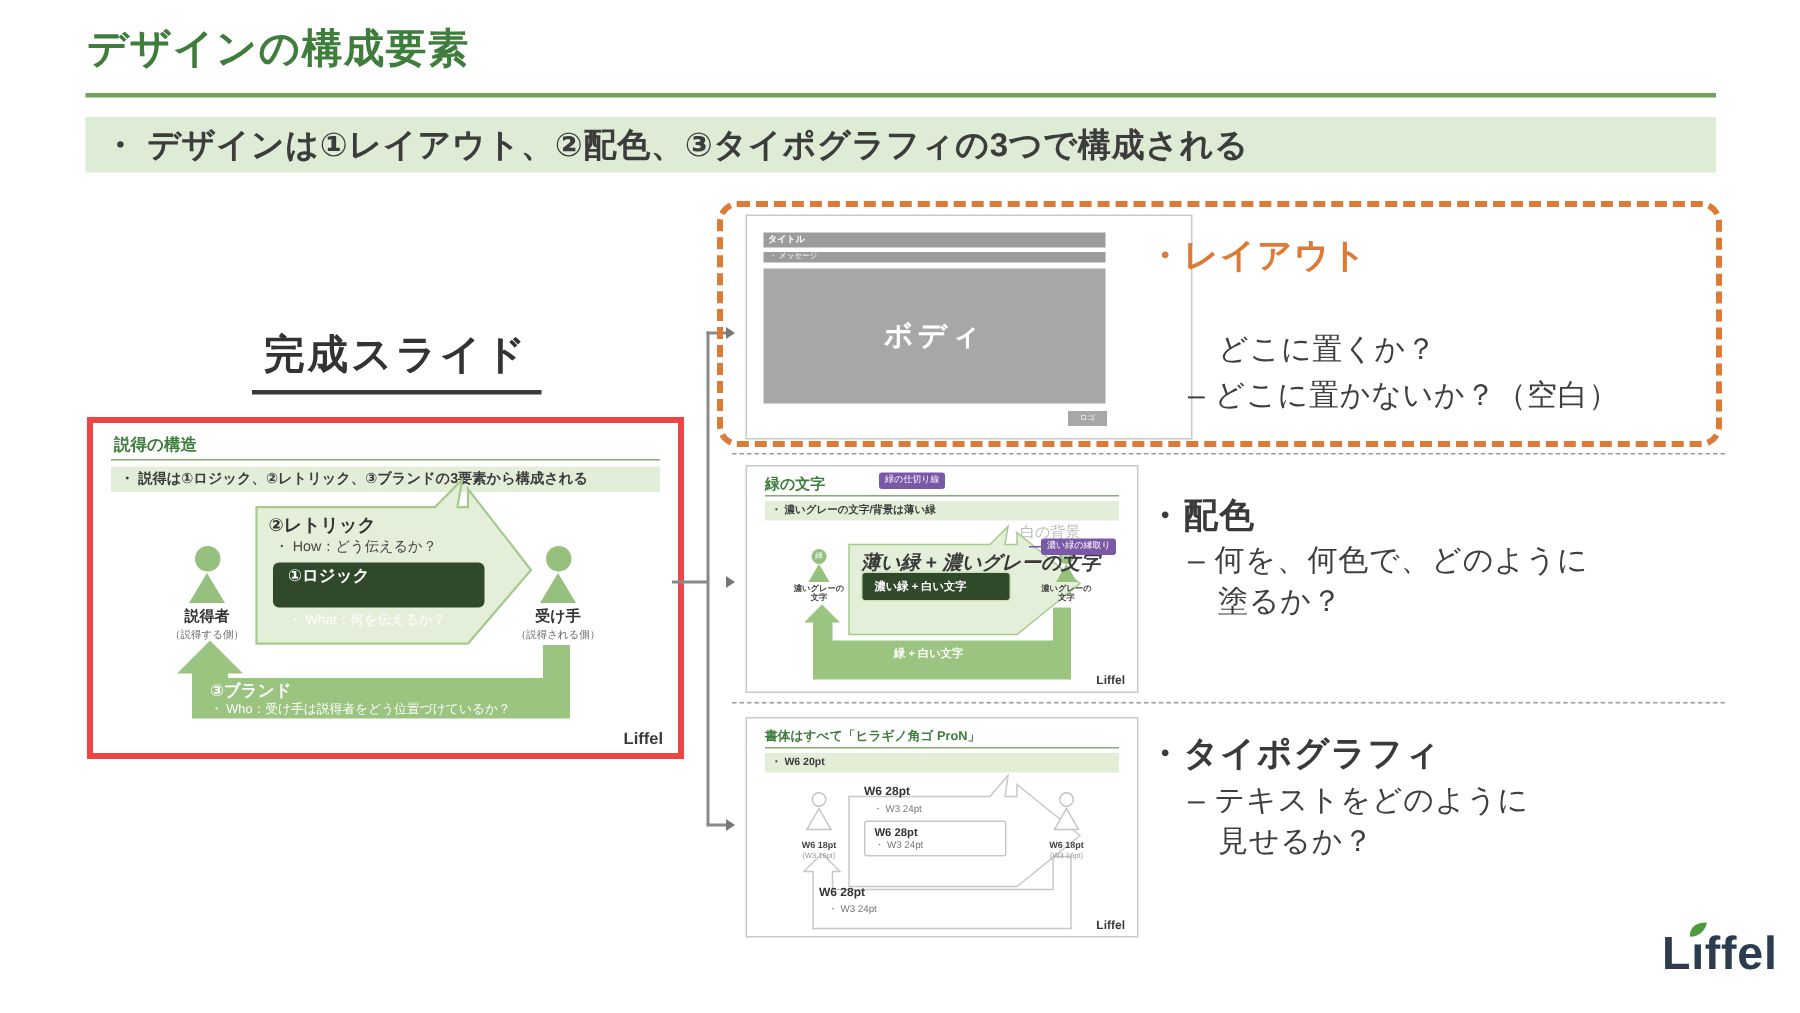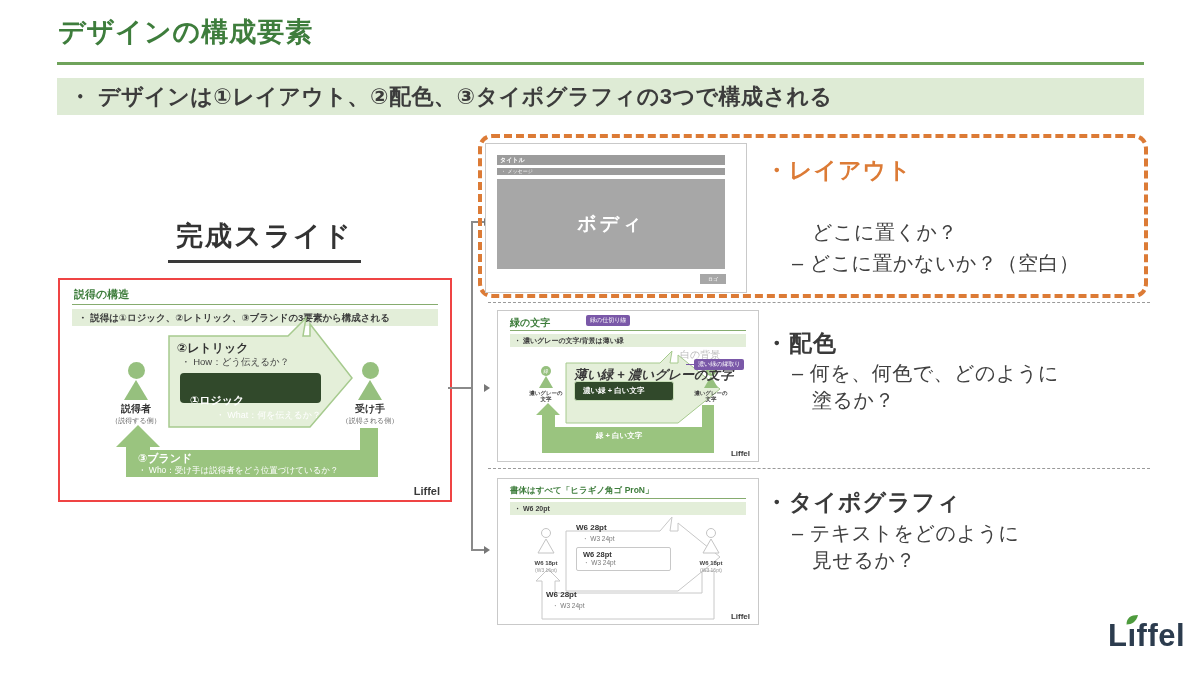--- a/index.html
+++ b/index.html
@@ -10,47 +10,47 @@
   
   .page-title{left:58px;top:14px;font-size:27px;font-weight:bold;color:#3e7d3c;letter-spacing:1px;}
   .title-rule{left:57px;top:62px;width:1087px;height:3px;background:#6fa35b;}
   .key-banner{left:57px;top:78px;width:1075px;height:37px;background:#deebd5;
               display:flex;align-items:center;padding-left:12px;}
   .key-banner span{font-size:22px;font-weight:bold;color:#3c3c3c;letter-spacing:0.5px;}
 
   
   .finished-heading{left:168px;top:218px;font-size:27px;font-weight:bold;color:#333;
                     border-bottom:3px solid #3a3a3a;padding:0 8px 6px 8px;letter-spacing:2px;}
-  .mockup{left:58px;top:278px;width:390px;height:220px;background:#fff;border:2px solid #ef4444;}
+  .mockup{left:58px;top:278px;width:390px;height:220px;background:#fff;border:4px solid #ef4444;}
 
   .ms-title{left:14px;top:7px;font-size:11px;font-weight:bold;color:#3e7d3c;}
   .ms-rule{left:12px;top:24px;width:366px;height:1px;background:#86ac6f;}
   .ms-banner{left:12px;top:29px;width:360px;height:17px;background:#e3eed9;font-size:9.5px;
              font-weight:bold;color:#3c3c3c;line-height:17px;padding-left:6px;}
 
   .person{position:absolute;width:60px;text-align:center;}
   .p-head{width:17px;height:17px;border-radius:50%;background:#96c07e;margin:0 auto 1px;}
   .p-body{width:0;height:0;border-left:12px solid transparent;border-right:12px solid transparent;
           border-bottom:20px solid #96c07e;margin:0 auto;}
   .p-name{font-size:10px;font-weight:bold;color:#333;margin-top:2px;}
   .p-sub{font-size:7px;color:#666;}
 
   .rhet-title{left:117px;top:60px;font-size:12px;font-weight:bold;color:#333;}
   .rhet-line{left:121px;top:76px;font-size:9.5px;color:#444;}
   .logic-box{left:120px;top:93px;width:141px;height:30px;background:#31492b;border-radius:4px;
-             padding:20px 0 0 10px;box-sizing:border-box;}
+             padding:1px 0 0 10px;box-sizing:border-box;}
   .logic-title{font-size:11px;font-weight:bold;color:#fff;}
-  .logic-line{font-size:9px;color:#fff;margin-top:1px;text-align:right;}
+  .logic-line{font-size:9px;color:#fff;margin-top:16px;}
   .brand-title{left:78px;top:171px;font-size:11px;font-weight:bold;color:#fff;}
   .brand-line{left:78px;top:185px;font-size:8.5px;color:#fff;}
   .ms-logo{right:10px;bottom:3px;font-size:11px;color:#3a3a3a;font-weight:600;}
 
   
   .mini{background:#fff;border:1px solid #c9c9c9;}
-  .slideA{left:485px;top:143px;width:260px;height:148px;}
+  .slideA{left:497px;top:143px;width:260px;height:148px;padding-left:36px;}
   .slideB{left:497px;top:310px;width:260px;height:150px;}
   .slideC{left:497px;top:478px;width:260px;height:145px;}
 
   .a-titlebar{left:11px;top:11px;width:228px;height:10px;background:#9c9c9c;color:#fff;
               font-size:6px;font-weight:bold;line-height:10px;padding-left:3px;box-sizing:border-box;}
   .a-msgbar{left:11px;top:24px;width:228px;height:7px;background:#9c9c9c;color:#fff;
             font-size:5px;line-height:7px;padding-left:4px;box-sizing:border-box;}
   .a-body{left:11px;top:35px;width:228px;height:90px;background:#a7a7a7;display:flex;
           align-items:center;justify-content:center;color:#fff;font-size:19px;font-weight:bold;letter-spacing:3px;}
   .a-logobox{left:214px;top:130px;width:26px;height:10px;background:#a7a7a7;color:#fff;

